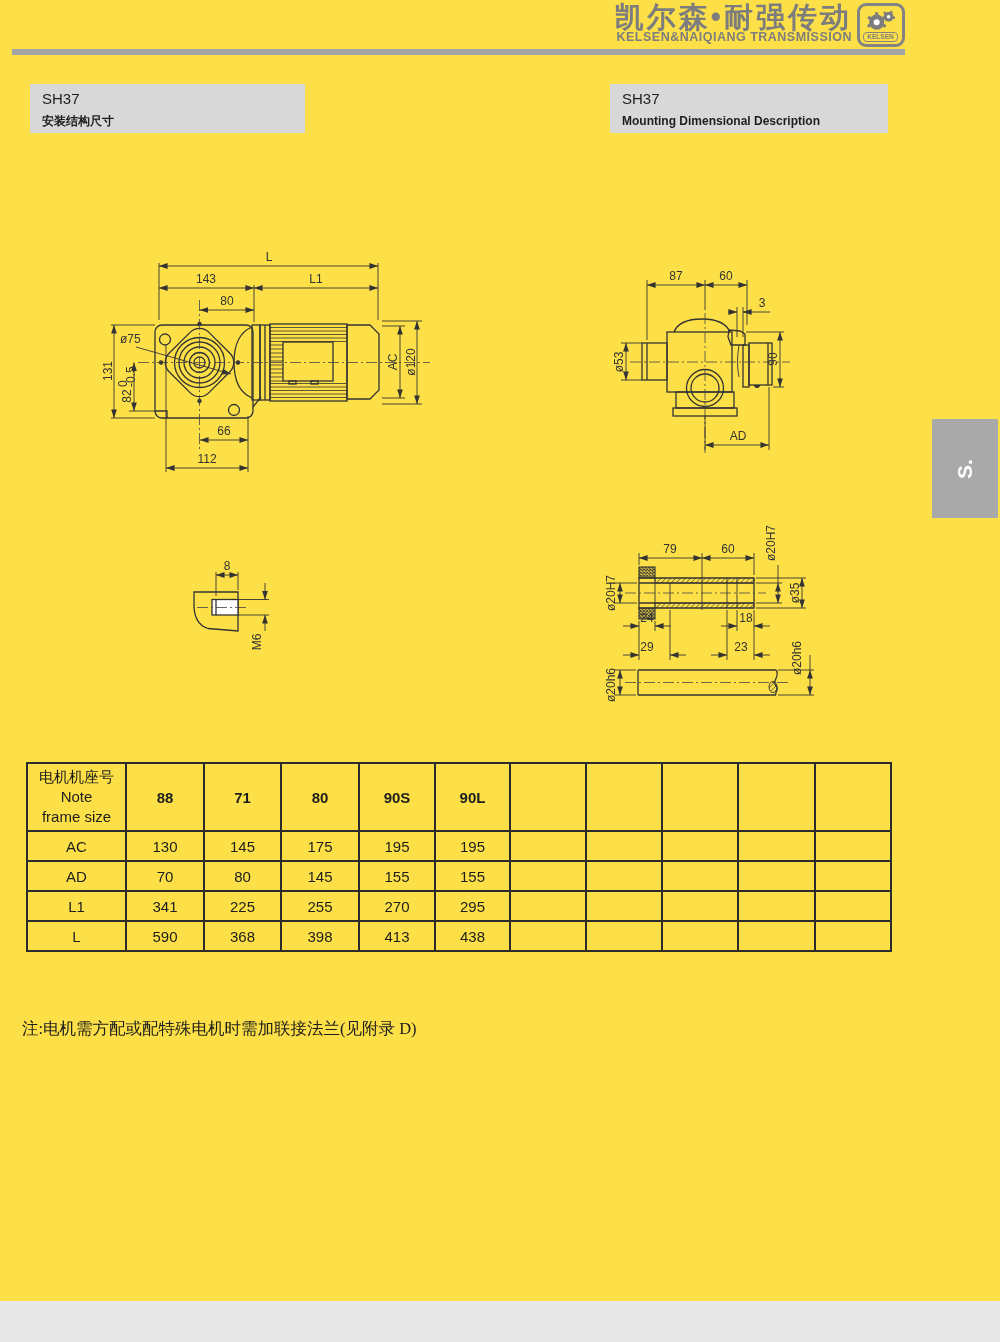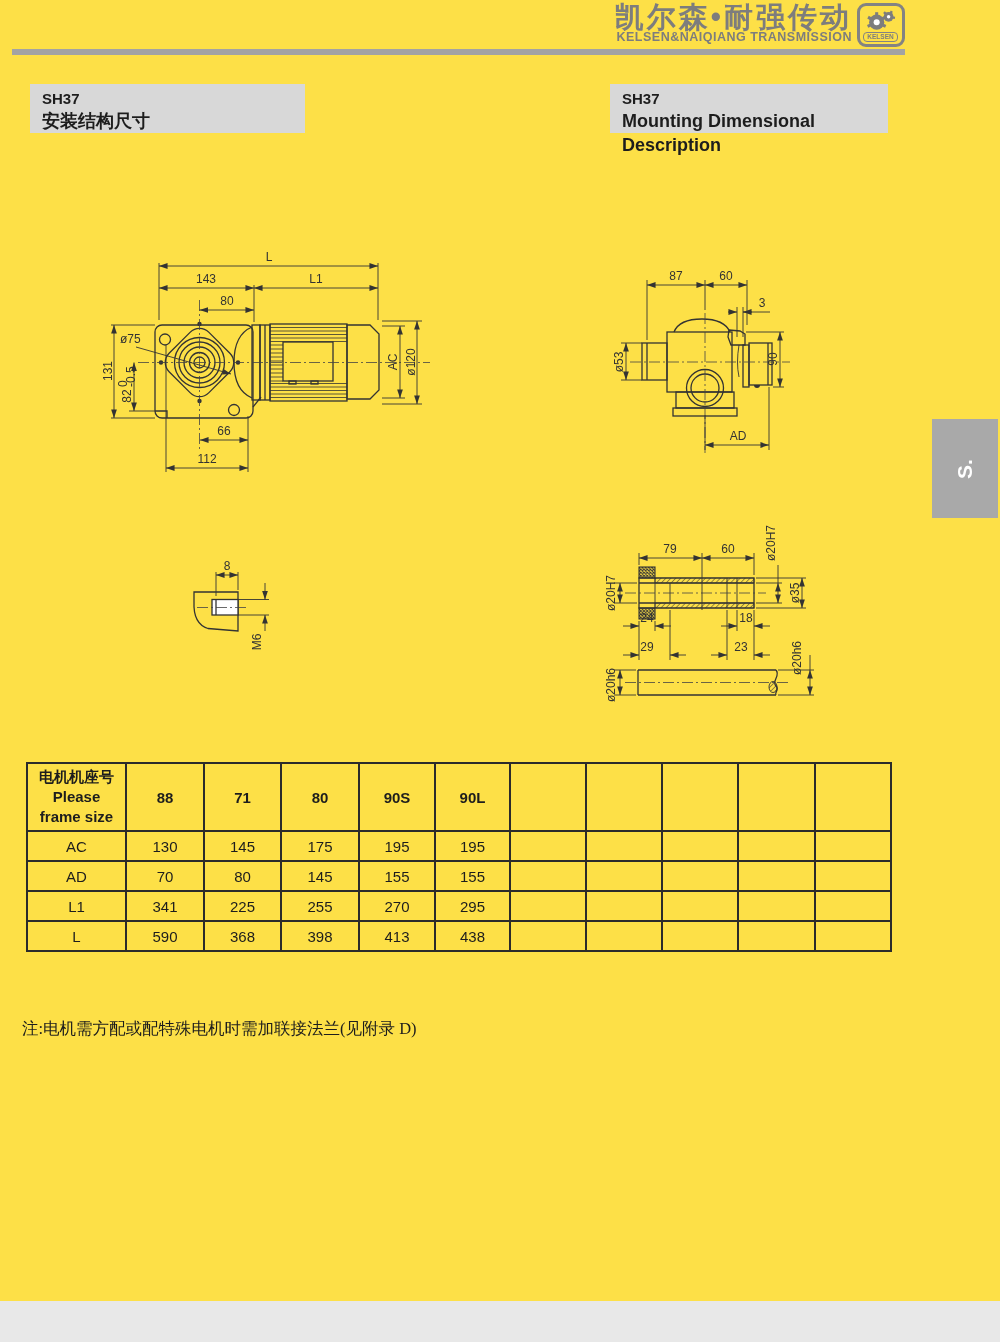--- a/index.html
+++ b/index.html
@@ -11,37 +11,37 @@
             color:#7d7d7d;letter-spacing:3px;line-height:30px;}
   .brand-en{top:30px;left:500px;width:352px;text-align:right;font-size:12.5px;font-weight:bold;
             color:#7d7d7d;letter-spacing:0.5px;}
   .logo-box{top:3px;left:857px;width:48px;height:44px;border:3px solid #838383;border-radius:9px;
             box-sizing:border-box;}
   .logo-text{position:absolute;left:3px;bottom:2px;width:33px;border:1.5px solid #838383;border-radius:4px;
              font-size:6.5px;font-weight:bold;color:#7d7d7d;text-align:center;line-height:8px;}
   .rule{top:49px;left:12px;width:893px;height:6px;background:#a3a3a3;}
   
   .tblock{background:#d8d8d8;padding:5px 10px 6px 12px;box-sizing:border-box;}
-  .tblock .model{font-size:15px;font-weight:bold;line-height:20px;}
-  .tblock .sub{font-size:18px;font-weight:bold;line-height:24px;}
+  .tblock .model{font-size:15px;font-weight:normal;line-height:20px;}
+  .tblock .sub{font-size:12px;font-weight:bold;line-height:24px;}
   .tb-left{top:84px;left:30px;width:275px;height:49px;}
   .tb-right{top:84px;left:610px;width:278px;height:49px;}
   
   svg text{font-family:"Liberation Sans",sans-serif;font-size:12px;fill:#333;}
   svg .ol{stroke:#333;stroke-width:1.3;fill:none;}
   svg .thin{stroke:#333;stroke-width:0.9;fill:none;}
   svg .cl{stroke:#444;stroke-width:0.8;fill:none;stroke-dasharray:11 3 2 3;}
   svg .fin{stroke:#333;stroke-width:0.8;}
   
   table.dim{border-collapse:collapse;table-layout:fixed;}
   table.dim th,table.dim td{border:2px solid #2b2b2b;text-align:center;vertical-align:middle;
        font-size:15px;padding:0;font-family:"Liberation Sans",sans-serif;}
   table.dim thead th{font-weight:bold;height:66px;}
   table.dim tbody th{font-weight:normal;height:28px;}
-  table.dim .hc div{line-height:20px;font-weight:bold;}
+  table.dim .hc div{line-height:20px;font-weight:normal;}
   
   .note-zh{top:971px;left:22px;width:880px;font-family:"Liberation Serif",serif;font-size:16.5px;margin-top:47px;}
   .note-en{left:22px;width:874px;font-size:15.5px;white-space:pre;letter-spacing:0.2px;word-spacing:3px;}
   
   .side-tab{top:419px;left:932px;width:66px;height:99px;background:#a9a9a9;}
   .side-tab span{position:absolute;top:50%;left:50%;transform:translate(-50%,-50%) rotate(-90deg);
       color:#fff;font-size:21px;font-weight:bold;font-family:"Liberation Sans",sans-serif;}
   .pageno{top:1314px;left:0;width:920px;text-align:center;font-family:"Liberation Serif",serif;
       font-size:14px;letter-spacing:1px;}
 </style>
@@ -382,21 +382,21 @@
         <col style="width: 76px;">
         <col style="width: 76px;">
         <col style="width: 76px;">
         <col style="width: 77px;">
         <col style="width: 76px;">
       </colgroup>
       <thead>
         <tr>
           <th class="hc">
             <div>电机机座号</div>
-            <div>Please</div>
+            <div>Note</div>
             <div>frame size</div>
           </th>
           <th>88</th>
           <th>71</th>
           <th>80</th>
           <th>90S</th>
           <th>90L</th>
           <th></th>
           <th></th>
           <th></th>

